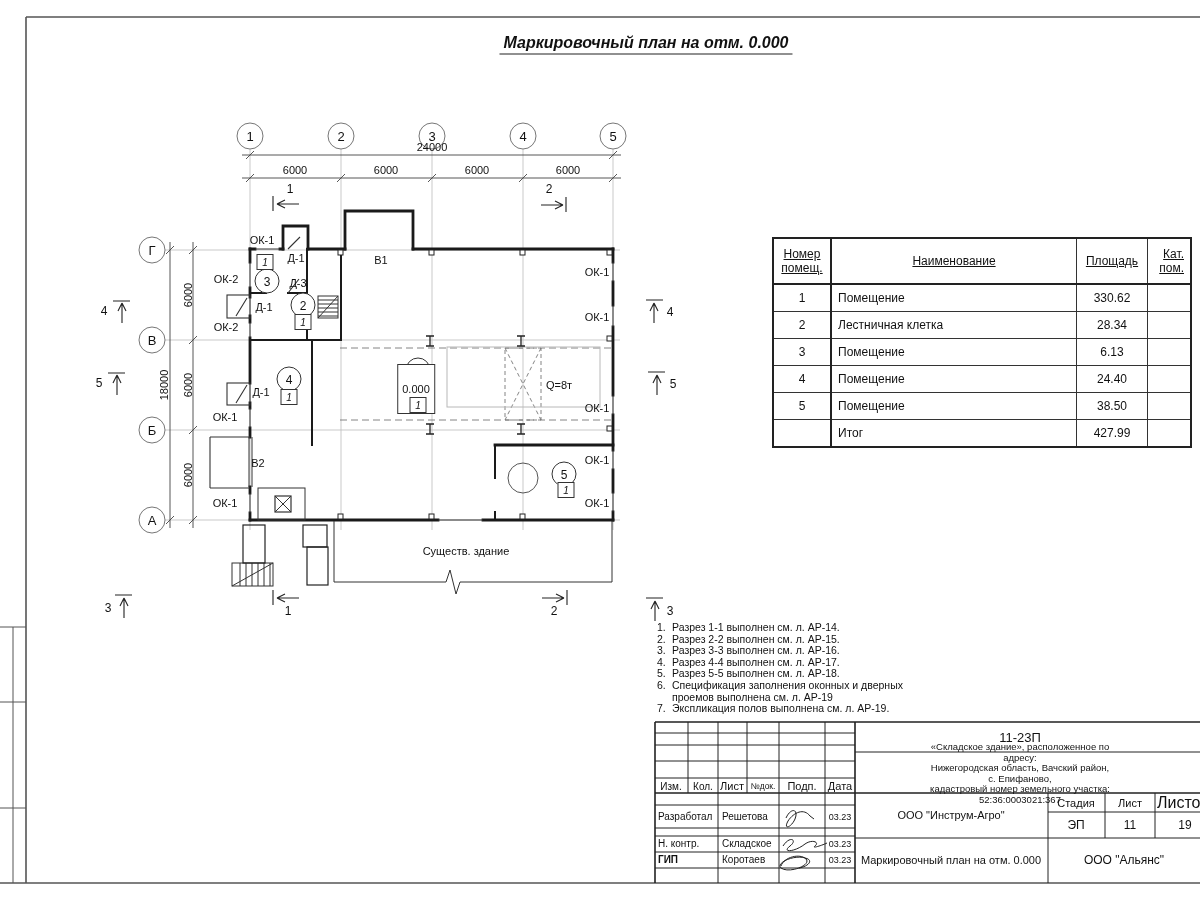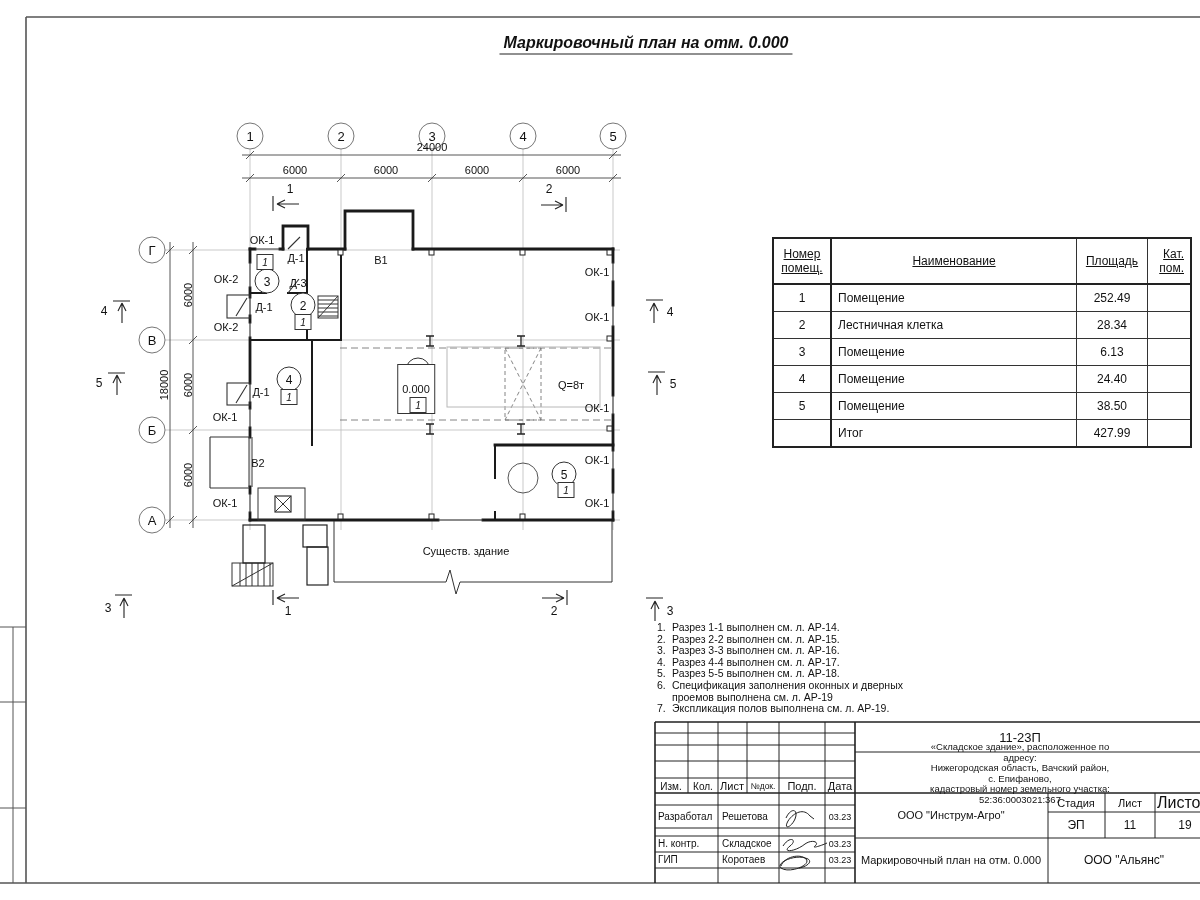--- a/index.html
+++ b/index.html
@@ -278,39 +278,39 @@
   <span class="lbl" style="left:597px;top:317px;">ОК-1</span>
   <span class="lbl" style="left:597px;top:408px;">ОК-1</span>
   <span class="lbl" style="left:597px;top:460px;">ОК-1</span>
   <span class="lbl" style="left:597px;top:503px;">ОК-1</span>
   <span class="lbl" style="left:296px;top:258px;">Д-1</span>
   <span class="lbl" style="left:264px;top:307px;">Д-1</span>
   <span class="lbl" style="left:261px;top:392px;">Д-1</span>
   <span class="lbl" style="left:298px;top:283px;">Д-3</span>
   <span class="lbl" style="left:381px;top:260px;">В1</span>
   <span class="lbl" style="left:258px;top:463px;">В2</span>
-  <span class="lbl" style="left:559px;top:385px;margin-left:12px;">Q=8т</span>
+  <span class="lbl" style="left:559px;top:385px;">Q=8т</span>
   <span class="lbl" style="left:466px;top:551px;">Существ. здание</span>
 
   <table id="sched">
     <thead>
       <tr>
         <th class="c-num">Номер
 помещ.</th>
         <th class="c-name" style="text-align:center;">Наименование</th>
         <th class="c-area">Площадь</th>
         <th class="c-cat">Кат.
 пом.</th>
       </tr>
     </thead>
     <tbody>
       <tr>
         <td class="c-num">1</td>
         <td class="c-name">Помещение</td>
-        <td class="c-area">252.49</td>
+        <td class="c-area">330.62</td>
         <td class="c-cat"></td>
       </tr>
       <tr>
         <td class="c-num">2</td>
         <td class="c-name">Лестничная клетка</td>
         <td class="c-area">28.34</td>
         <td class="c-cat"></td>
       </tr>
       <tr>
         <td class="c-num">3</td>
@@ -379,21 +379,21 @@
   <span class="tb c" style="left:840px;top:786px;font-size:11px;">Дата</span>
 
   <span class="tb" style="left:658px;top:811px;">Разработал</span>
   <span class="tb" style="left:722px;top:811px;">Решетова</span>
   <span class="tb c" style="left:840px;top:817px;font-size:9px;">03.23</span>
 
   <span class="tb" style="left:658px;top:838px;">Н. контр.</span>
   <span class="tb" style="left:722px;top:838px;">Складское</span>
   <span class="tb c" style="left:840px;top:844px;font-size:9px;">03.23</span>
 
-  <span class="tb" style="left:658px;top:854px;">ГИП</span>
+  <span class="tb" style="left:658px;top:854px;font-weight:bold;">ГИП</span>
   <span class="tb" style="left:722px;top:854px;">Коротаев</span>
   <span class="tb c" style="left:840px;top:860px;font-size:9px;">03.23</span>
 
   <span class="tb c" style="left:1020px;top:737px;font-size:13px;">11-23П</span>
   <span class="tb c addr" style="left:1020px;top:773px;">«Складское здание», расположенное по адресу:
 Нижегородская область, Вачский район, с. Епифаново,
 кадастровый номер земельного участка: 52:36:0003021:367</span>
   <span class="tb c" style="left:951px;top:815px;font-size:11px;">ООО "Инструм-Агро"</span>
 
   <span class="tb c" style="left:1076px;top:803px;font-size:11px;">Стадия</span>

